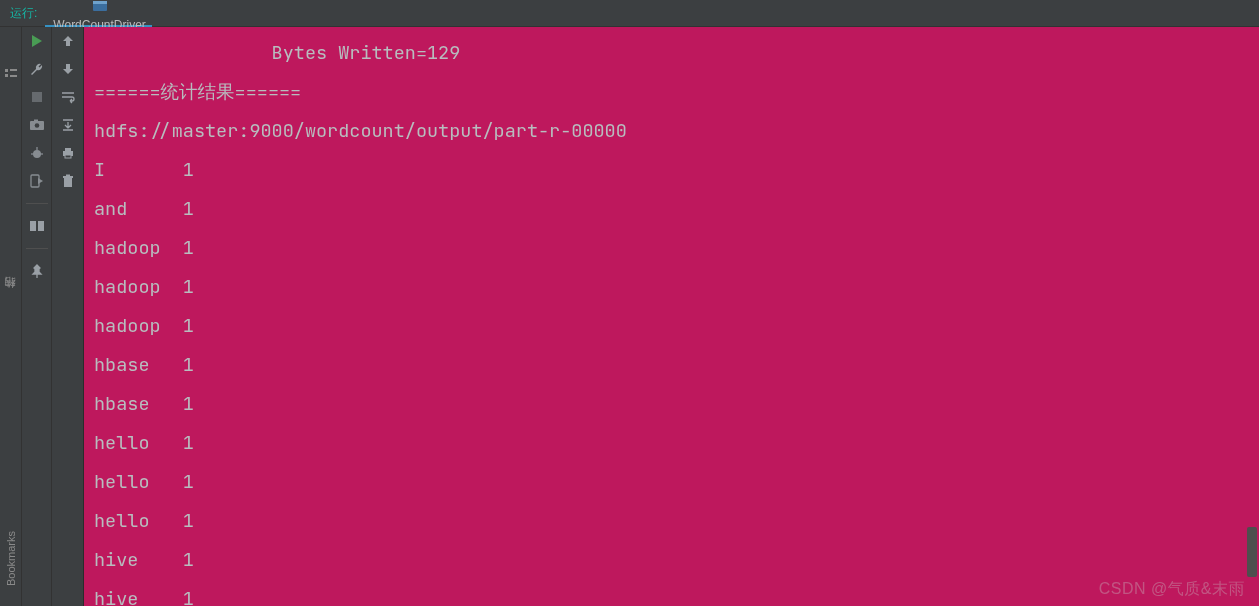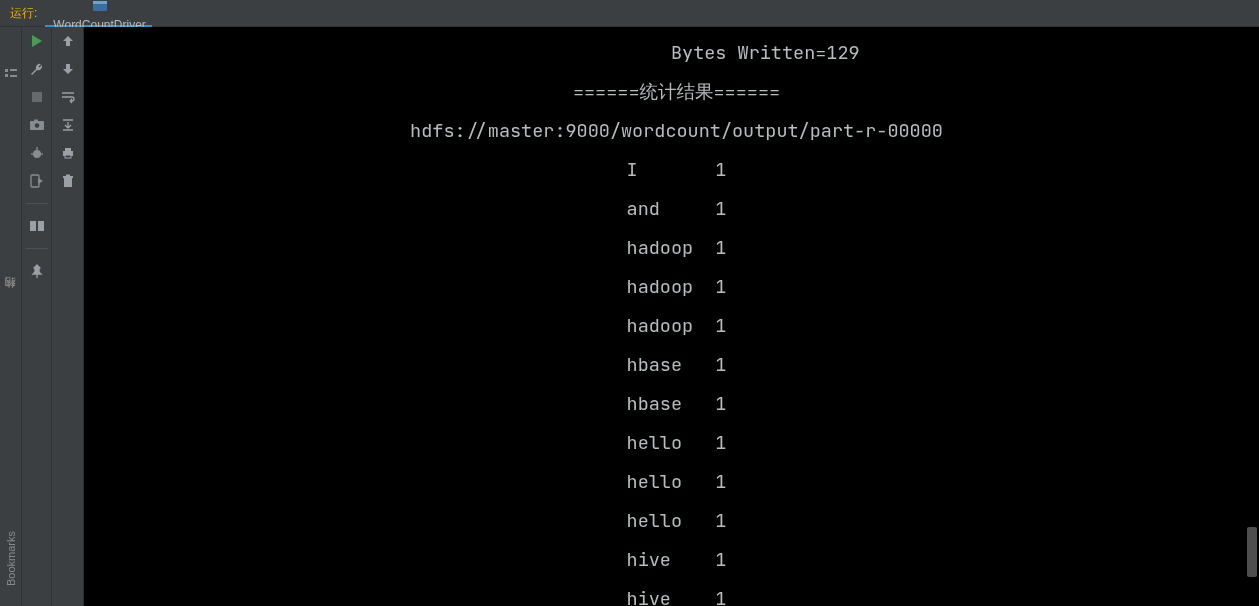--- a/index.html
+++ b/index.html
@@ -17,21 +17,21 @@
       height: 27px;
       background: #3c3f41;
       border-bottom: 1px solid #323232;
       display: flex;
       align-items: center;
       font-size: 12px;
       color: #bbb;
     }
     .run-label {
       padding: 0 8px 0 10px;
-      color: #eab308;
+      color: #14b8a6;
     }
     .tab {
       display: flex;
       align-items: center;
       height: 27px;
       padding: 0 6px 0 8px;
       border-bottom: 2px solid #3592c4;
       gap: 6px;
       flex-direction: column;
     }
@@ -102,24 +102,23 @@
       background: #3c3f41;
       border-right: 1px solid #2b2b2b;
       display: flex;
       flex-direction: column;
       align-items: center;
       padding-top: 6px;
       gap: 12px;
     }
     .console-area {
       flex: 1;
-      background: #000000;
+      background: #be185d;
       overflow: hidden;
       position: relative;
-      text-align: center;
     }
     .console-pre {
       font-family: "JetBrains Mono","Consolas","Courier New",monospace;
       font-size: 18.5px;
       line-height: 39px;
       color: #b8bdbf;
       white-space: pre;
       padding: 6px 0 0 10px;
     }
     .watermark {
@@ -282,15 +281,16 @@
 hbase   1
 hbase   1
 hello   1
 hello   1
 hello   1
 hive    1
 hive    1</pre>
     <div class="scrollbar-v">
       <div class="scrollbar-thumb"></div>
     </div>
+    <div class="watermark">CSDN @气质&amp;末雨</div>
   </div>
 
 </div>
 
 </body></html>

